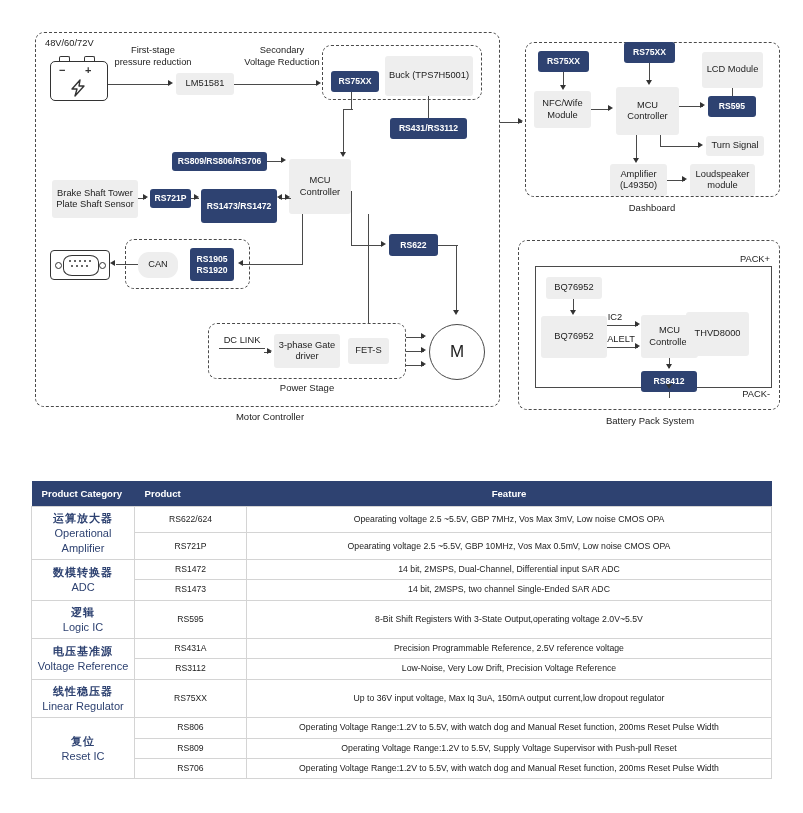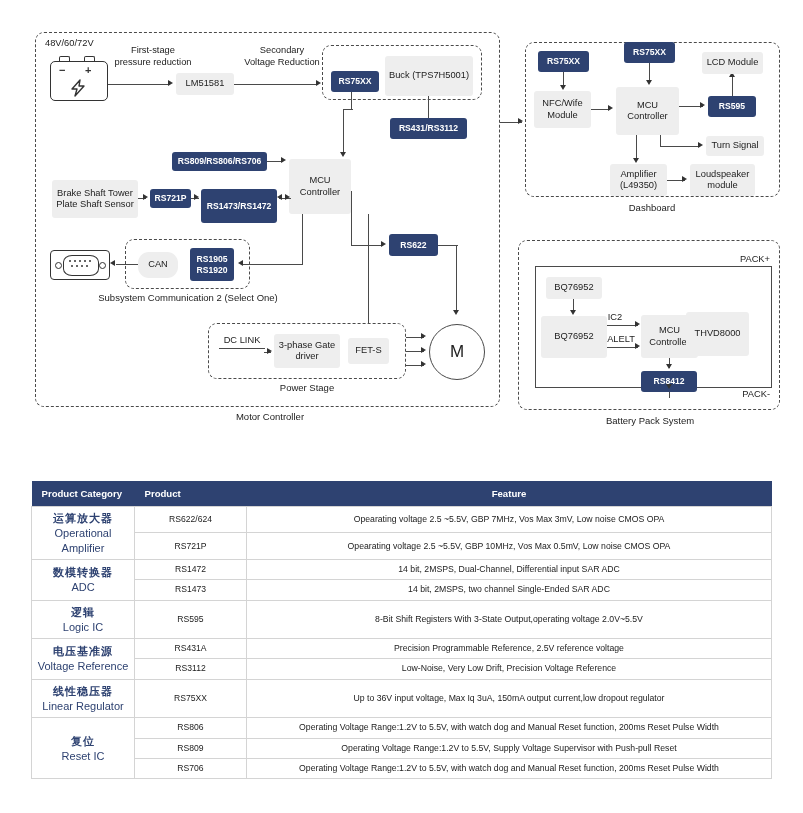--- a/index.html
+++ b/index.html
@@ -144,21 +144,20 @@
   <div class="arw arw-r" style="left:143px;top:194.4px;"></div>
   <div class="nblk" style="left:150px;top:189px;width:41px;height:19px;">RS721P</div>
   <div class="ln lnh" style="left:191px;top:198px;width:8px;"></div>
   <div class="arw arw-r" style="left:194px;top:194.4px;"></div>
   <div class="nblk" style="left:201px;top:189px;width:76px;height:34px;">RS1473/RS1472</div>
   <div class="ln lnh" style="left:279px;top:198px;width:12px;"></div>
   <div class="arw arw-l" style="left:277px;top:194.4px;"></div>
   <div class="arw arw-r" style="left:285px;top:194.4px;"></div>
 
   <div class="dashgroup" style="left:125px;top:239px;width:125px;height:50px;"></div>
-  <div class="grpcap" style="left:58px;top:292px;width:260px;">Subsystem Communication 2 (Select One)</div>
 
   <div class="db9" style="left:50px;top:250px;">
     <div class="shell"></div>
     <div class="hole" style="left:4px;"></div>
     <div class="hole" style="left:48px;"></div>
     <div class="pin" style="left:18px;top:9px;"></div>
       <div class="pin" style="left:23px;top:9px;"></div>
     <div class="pin" style="left:28px;top:9px;"></div>
       <div class="pin" style="left:33px;top:9px;"></div>
     <div class="pin" style="left:38px;top:9px;"></div>
@@ -228,21 +227,21 @@
   <div class="arw arw-r" style="left:608px;top:105.4px;"></div>
 
   <div class="gblk" style="left:616px;top:87px;width:63px;height:48px;">MCU
 Controller</div>
 
   <div class="ln lnh" style="left:679px;top:106px;width:24px;"></div>
   <div class="arw arw-r" style="left:700px;top:102.4px;"></div>
   <div class="nblk" style="left:708px;top:96px;width:48px;height:21px;">RS595</div>
   <div class="ln lnv" style="left:732px;top:76px;height:20px;"></div>
   <div class="arw arw-u" style="left:729px;top:72px;"></div>
-  <div class="gblk" style="left:702px;top:52px;width:61px;height:22px;">LCD Module</div>
+  <div class="gblk" style="left:702px;top:52px;width:61px;height:36px;">LCD Module</div>
 
   <div class="ln lnv" style="left:660px;top:135px;height:12px;"></div>
   <div class="ln lnh" style="left:660px;top:146px;width:40px;"></div>
   <div class="arw arw-r" style="left:698px;top:142.4px;"></div>
   <div class="gblk" style="left:706px;top:136px;width:58px;height:20px;">Turn Signal</div>
 
   <div class="ln lnv" style="left:636px;top:135px;height:25px;"></div>
   <div class="arw arw-d" style="left:633px;top:158px;"></div>
   <div class="gblk" style="left:610px;top:164px;width:57px;height:32px;">Amplifier
 (L49350)</div>

